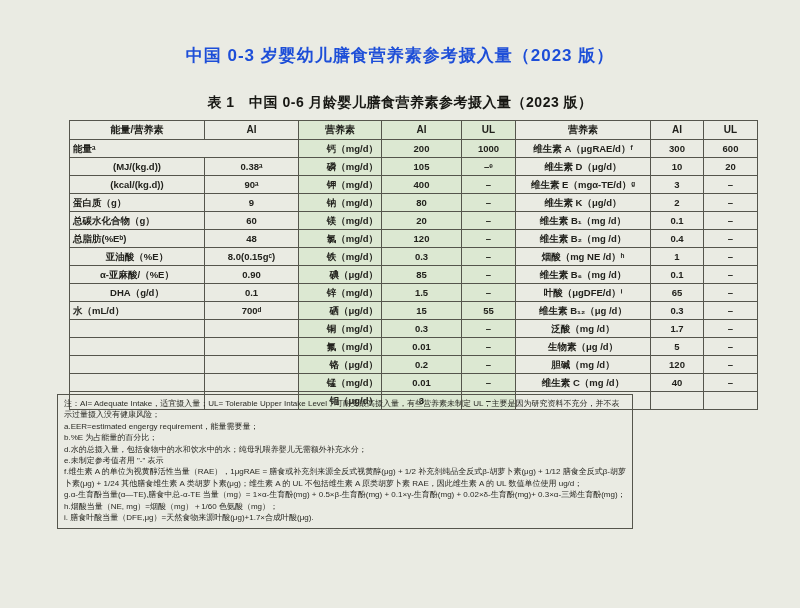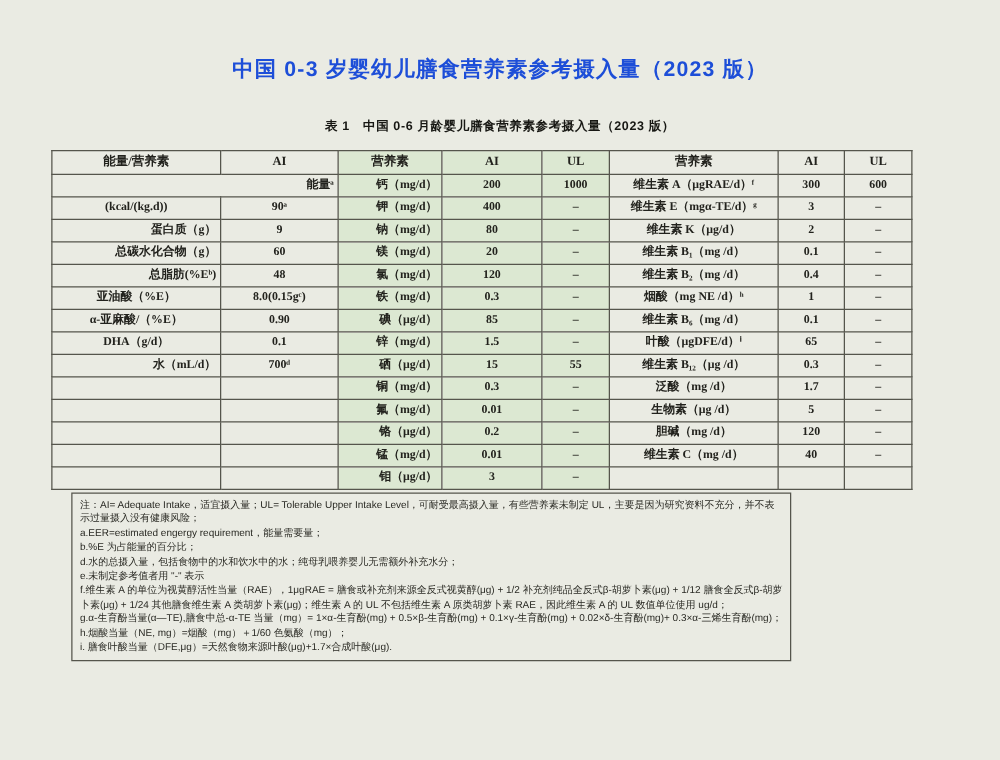--- a/index.html
+++ b/index.html
@@ -10,41 +10,41 @@
     color:#21211d;
     position:relative;
   }
   .doc-title {
     position:absolute; top:44px; left:0; width:800px;
     text-align:center; font-size:17px; font-weight:700;
     letter-spacing:1px; color:#1d4ed8;
   }
   .table-caption {
     position:absolute; top:94px; left:0; width:800px;
-    text-align:center; font-size:10px; font-weight:700;
+    text-align:center; font-size:14px; font-weight:700;
     letter-spacing:0.5px; color:#171713;
   }
-  .table-wrap { position:absolute; left:41px; top:120px; width:688px;font-family:Liberation Serif, serif; }
+  .table-wrap { position:absolute; left:69px; top:120px; width:688px; }
   table.nutrient {
     border-collapse:collapse; table-layout:fixed; width:688px;
   }
   table.nutrient th, table.nutrient td {
     border:1px solid #55554c;
     padding:0 3px;
     height:17px;
     font-size:9.5px;
     line-height:1;
     overflow:hidden;
     white-space:nowrap;
     font-weight:600;
     color:#22221d;
   }
   table.nutrient thead th { height:18px; font-weight:700; text-align:center; font-size:10px; }
   .green { background:#dce8d2; }
-  .align-left { text-align:right; padding-left:6px; }
+  .align-left { text-align:left; padding-left:6px; }
   .align-center { text-align:center; }
   .value { text-align:center; }
   .mineral-label { text-align:right; padding-left:8px; }
   .vitamin-label { text-align:center; }
   .notes {
     position:absolute; left:57px; top:394px; width:576px; box-sizing:border-box;
     border:1px solid #55554c;
     padding:3px 5px 5px 6px;
     font-size:8px; line-height:11.4px; color:#2a2a24;
   }
@@ -87,20 +87,30 @@
           <tr>
             <td class="align-left" colspan="2">能量ᵃ</td>
             <td class="green mineral-label">钙（mg/d）</td>
             <td class="green value">200</td>
             <td class="green value">1000</td>
             <td class="vitamin-label">维生素 A（μgRAE/d）ᶠ</td>
             <td class="value">300</td>
             <td class="value">600</td>
           </tr>
           <tr>
+            <td class="align-center">(MJ/(kg.d))</td>
+            <td class="value">0.38ᵃ</td>
+            <td class="green mineral-label">磷（mg/d）</td>
+            <td class="green value">105</td>
+            <td class="green value">–ᵉ</td>
+            <td class="vitamin-label">维生素 D（μg/d）</td>
+            <td class="value">10</td>
+            <td class="value">20</td>
+          </tr>
+          <tr>
             <td class="align-center">(kcal/(kg.d))</td>
             <td class="value">90ᵃ</td>
             <td class="green mineral-label">钾（mg/d）</td>
             <td class="green value">400</td>
             <td class="green value">–</td>
             <td class="vitamin-label">维生素 E（mgα-TE/d）ᵍ</td>
             <td class="value">3</td>
             <td class="value">–</td>
           </tr>
           <tr>

